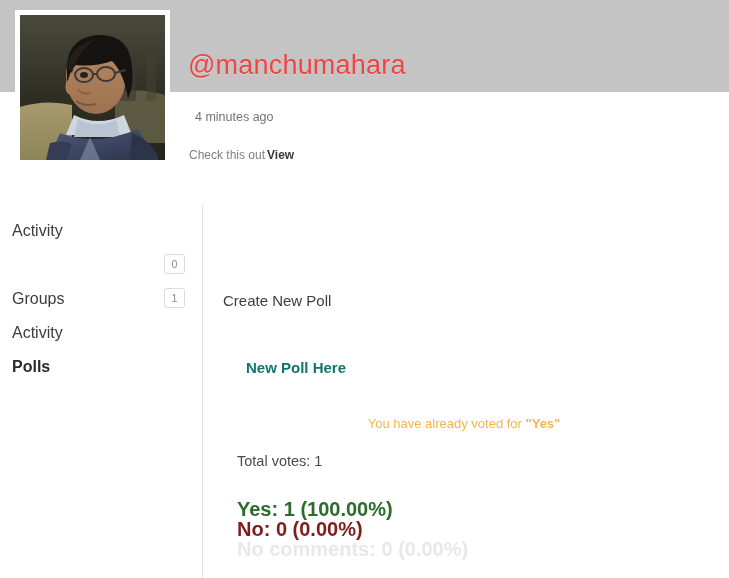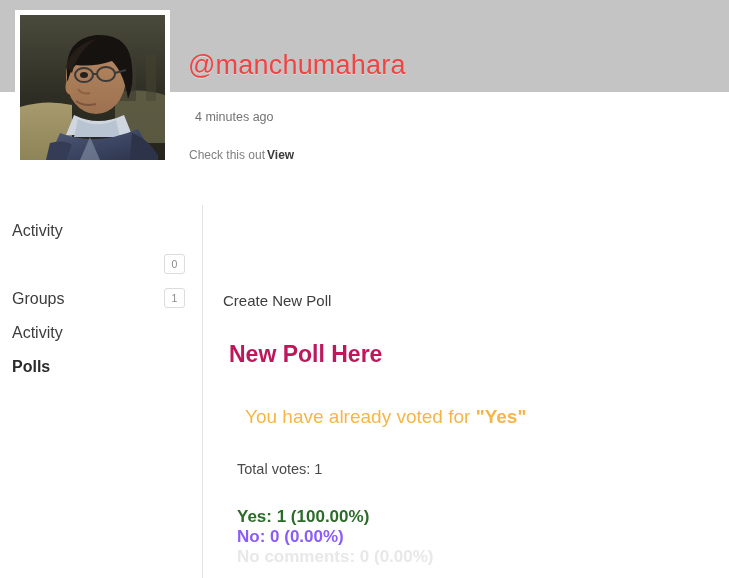--- a/index.html
+++ b/index.html
@@ -184,34 +184,35 @@
   }
 
   .poll-block {
     position: absolute;
     left: 26px;
     top: 138px;
     width: 470px;
   }
 
   .poll-title {
-    margin: 0;
-    font-size: 23px;
-    font-weight: bold;
-    color: #be185d;
+    margin: 17px;
+    font-size: 15px;
+    font-weight: bold;
+    color: #0f766e;
     line-height: 1;
   }
 
   .poll-voted-note {
-    margin: 16px;
+    margin: 4px;
     padding-top: 25px;
-    font-size: 19px;
+    font-size: 13px;
     color: #f5b648;
     line-height: 1;
     white-space: nowrap;
+    text-align: center;
   }
   .poll-voted-note .voted-choice {
     font-weight: bold;
     color: #f5b648;
   }
 
   .poll-total {
     margin: 0;
     padding-top: 20px;
     padding-left: 8px;
@@ -221,27 +222,27 @@
   }
 
   .poll-results {
     margin: 0;
     padding: 0;
     padding-top: 30px;
     padding-left: 8px;
     list-style: none;
   }
   .poll-results li {
-    font-size: 17px;
+    font-size: 20px;
     font-weight: bold;
     line-height: 20px;
     white-space: nowrap;
   }
   .res-yes { color: #2d6b2a; }
-  .res-no { color: #8b5cf6; }
+  .res-no { color: #7f1d1d; }
   .res-nocomment { color: #e8e8e8; }
 </style>
 </head>
 <body>
 
 <div class="cover-banner"></div>
 
 <div class="avatar-card">
   <div class="avatar">
     <svg viewBox="0 0 145 145" xmlns="http://www.w3.org/2000/svg" aria-hidden="true">

